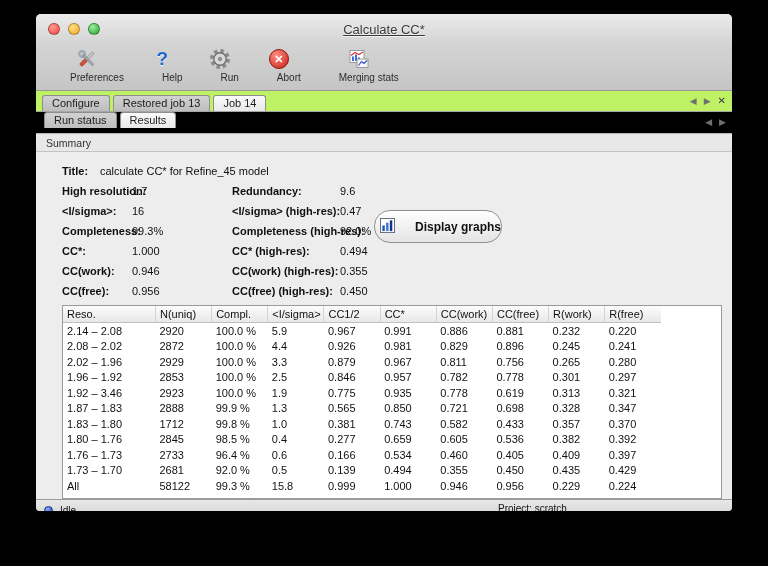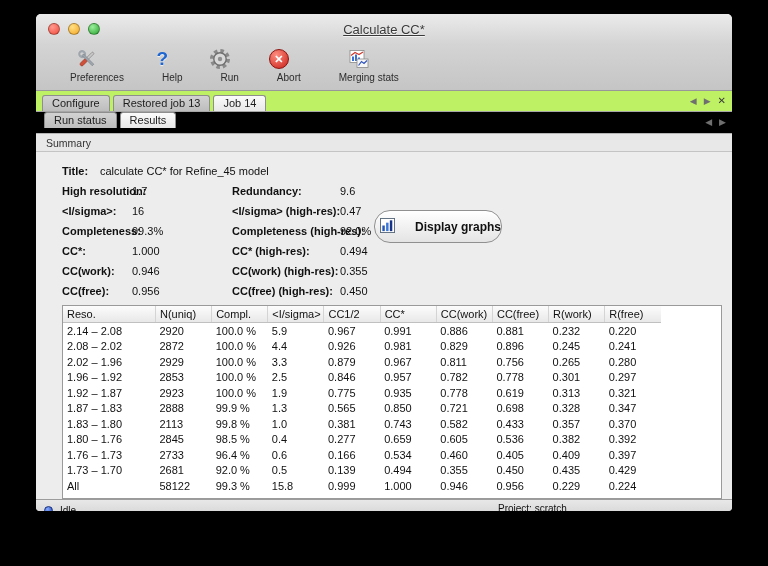--- a/index.html
+++ b/index.html
@@ -308,21 +308,21 @@
               <td>100.0 %</td>
               <td>2.5</td>
               <td>0.846</td>
               <td>0.957</td>
               <td>0.782</td>
               <td>0.778</td>
               <td>0.301</td>
               <td>0.297</td>
             </tr>
             <tr>
-              <td>1.92 – 1.87</td>
+              <td>1.92 – 3.46</td>
               <td>2923</td>
               <td>100.0 %</td>
               <td>1.9</td>
               <td>0.775</td>
               <td>0.935</td>
               <td>0.778</td>
               <td>0.619</td>
               <td>0.313</td>
               <td>0.321</td>
             </tr>
@@ -333,21 +333,21 @@
               <td>1.3</td>
               <td>0.565</td>
               <td>0.850</td>
               <td>0.721</td>
               <td>0.698</td>
               <td>0.328</td>
               <td>0.347</td>
             </tr>
             <tr>
               <td>1.83 – 1.80</td>
-              <td>2113</td>
+              <td>1712</td>
               <td>99.8 %</td>
               <td>1.0</td>
               <td>0.381</td>
               <td>0.743</td>
               <td>0.582</td>
               <td>0.433</td>
               <td>0.357</td>
               <td>0.370</td>
             </tr>
             <tr>

